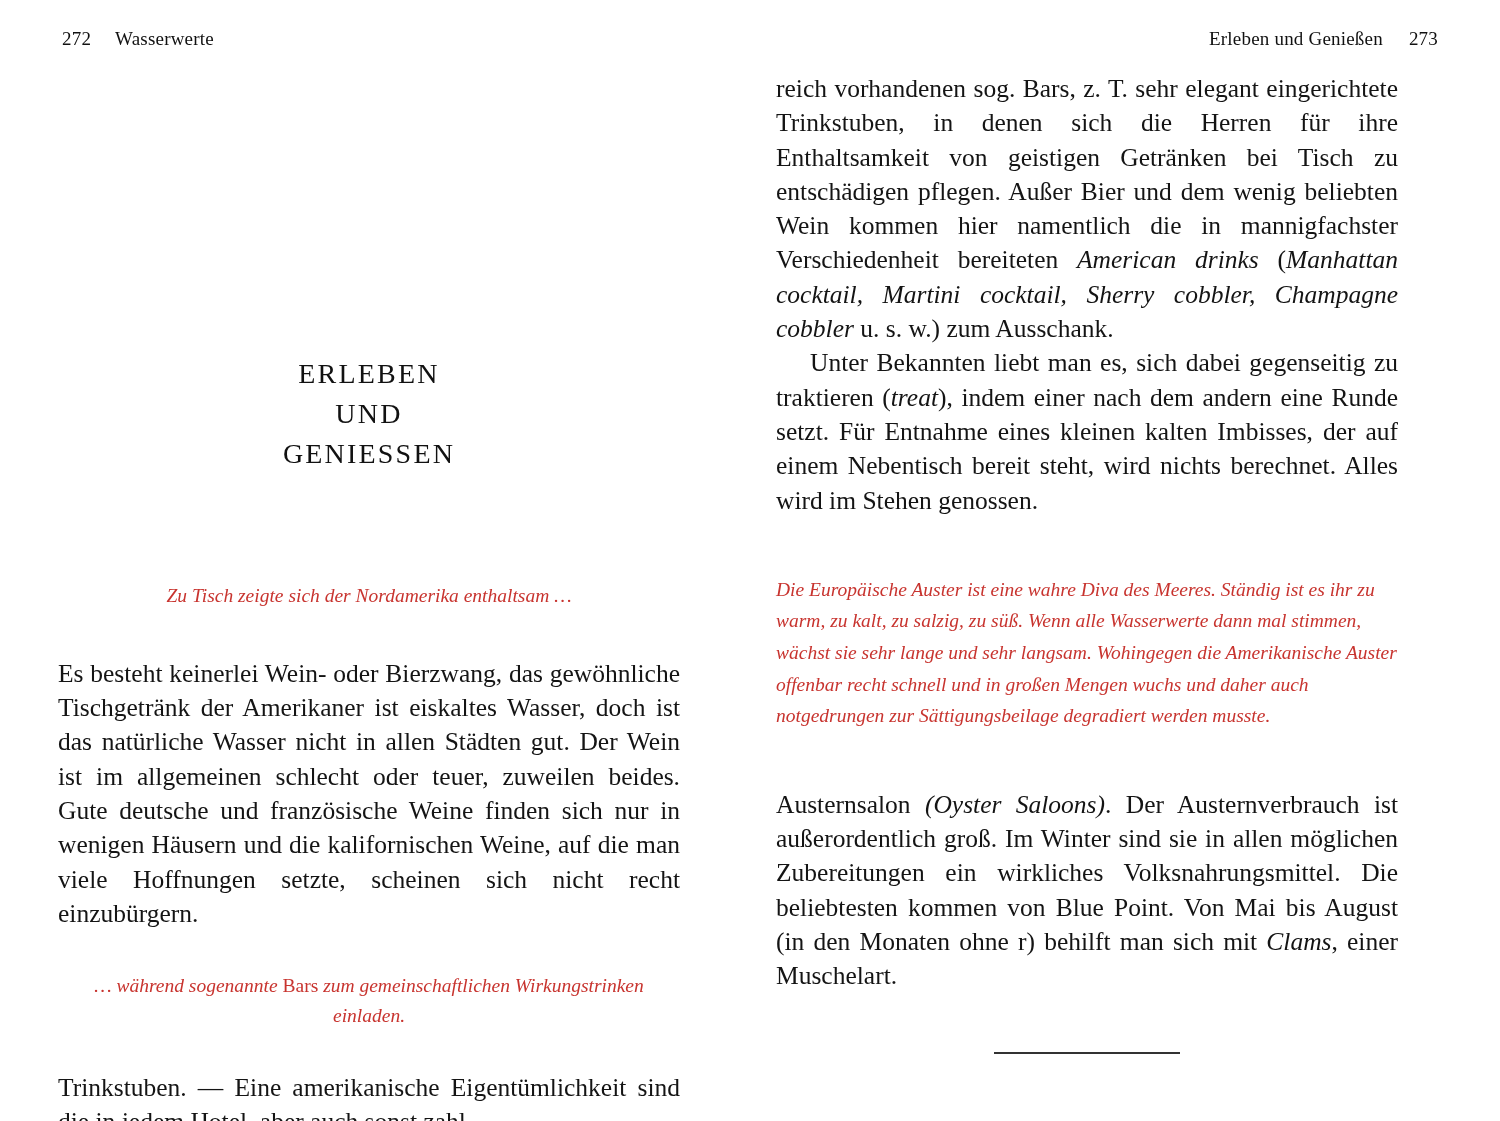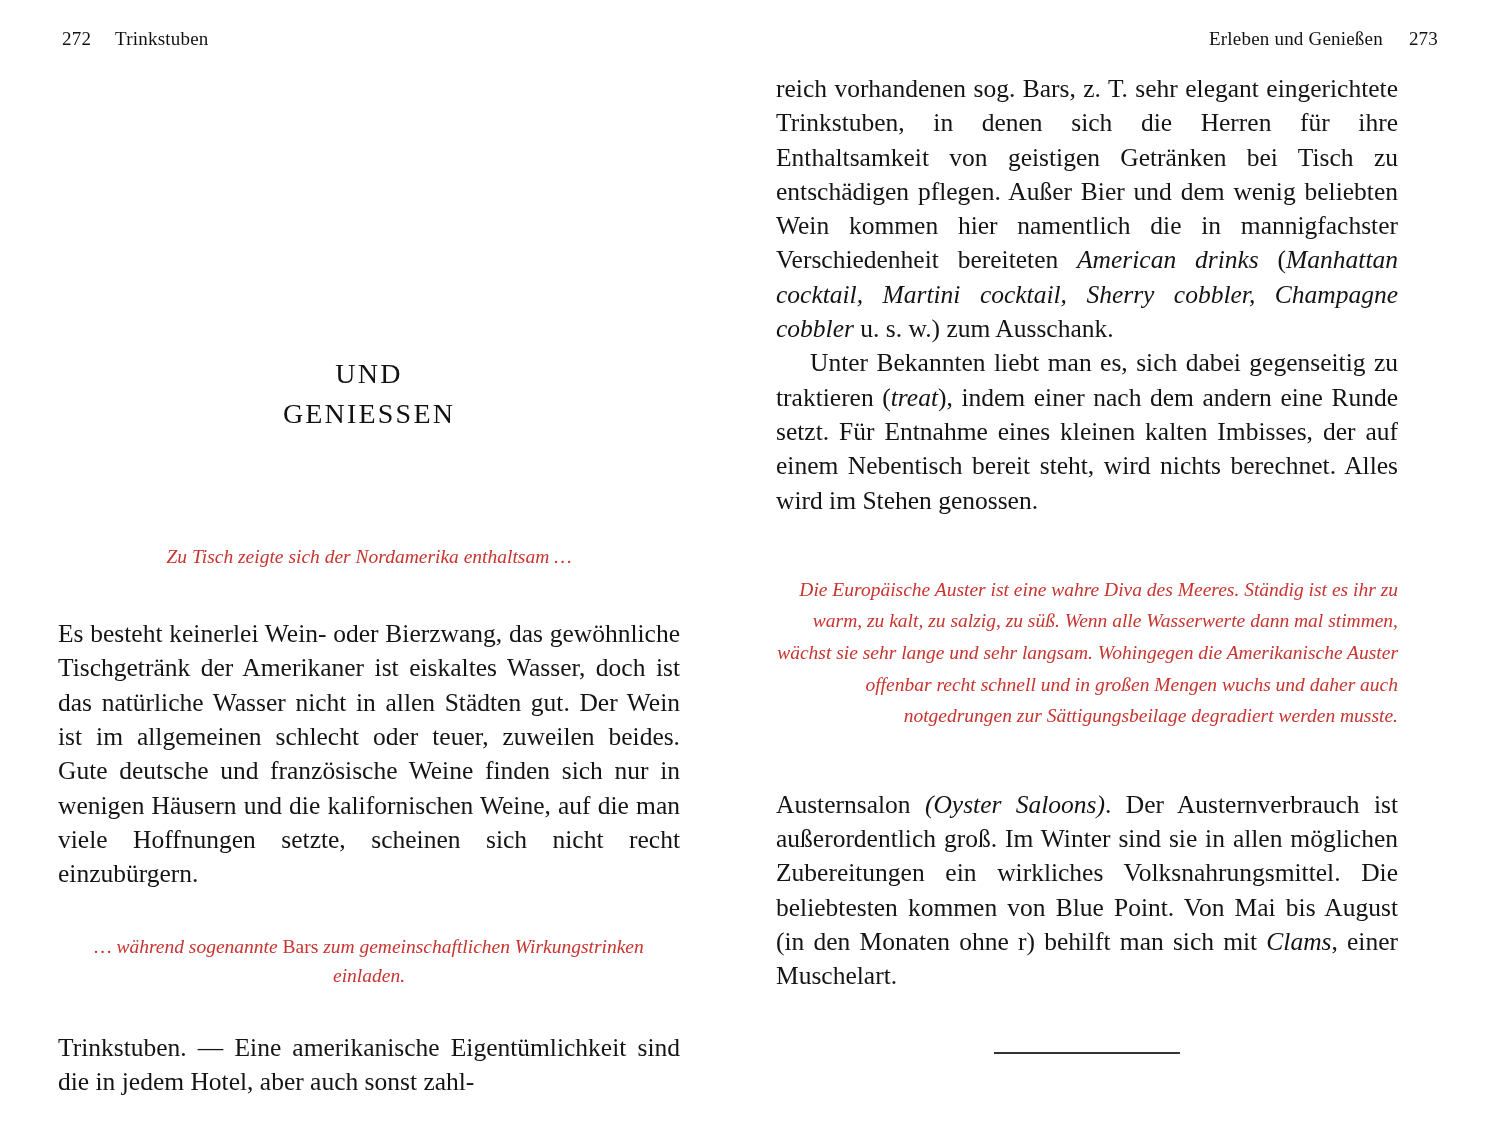--- a/index.html
+++ b/index.html
@@ -88,21 +88,21 @@
     text-align: center;
     font-size: 19.5px;
     line-height: 1.52;
   }
   .caption-red .roman {
     font-style: normal;
   }
   .caption-block {
     color: #c8342f;
     font-style: italic;
-    text-align: right;
+    text-align: left;
     font-size: 19.5px;
     line-height: 1.62;
     margin: 0;
   }
   .sp-40 { height: 40px; }
   .sp-46 { height: 46px; }
   .sp-56 { height: 56px; }
 
   i, .ital { font-style: italic; }
 
@@ -113,29 +113,30 @@
     background: #333;
     margin: 58px auto 0 auto;
   }
 </style>
 </head>
 <body>
 
 <div class="spread">
 
   <div class="runhead runhead-left">
-    <span class="folio">272</span><span>Trinkstuben</span>
+    <span class="folio">272</span><span>Wasserwerte</span>
   </div>
   <div class="runhead runhead-right">
     <span>Erleben und Genießen</span><span class="folio">273</span>
   </div>
 
   <div class="page page-left">
 
     <div class="chapter-title">
+      <div>ERLEBEN</div>
       <div>UND</div>
       <div>GENIESSEN</div>
     </div>
 
     <div class="gap-after-title"></div>
 
     <p class="caption-red">Zu Tisch zeigte sich der Nordamerika enthaltsam …</p>
 
     <div class="sp-46"></div>
 

